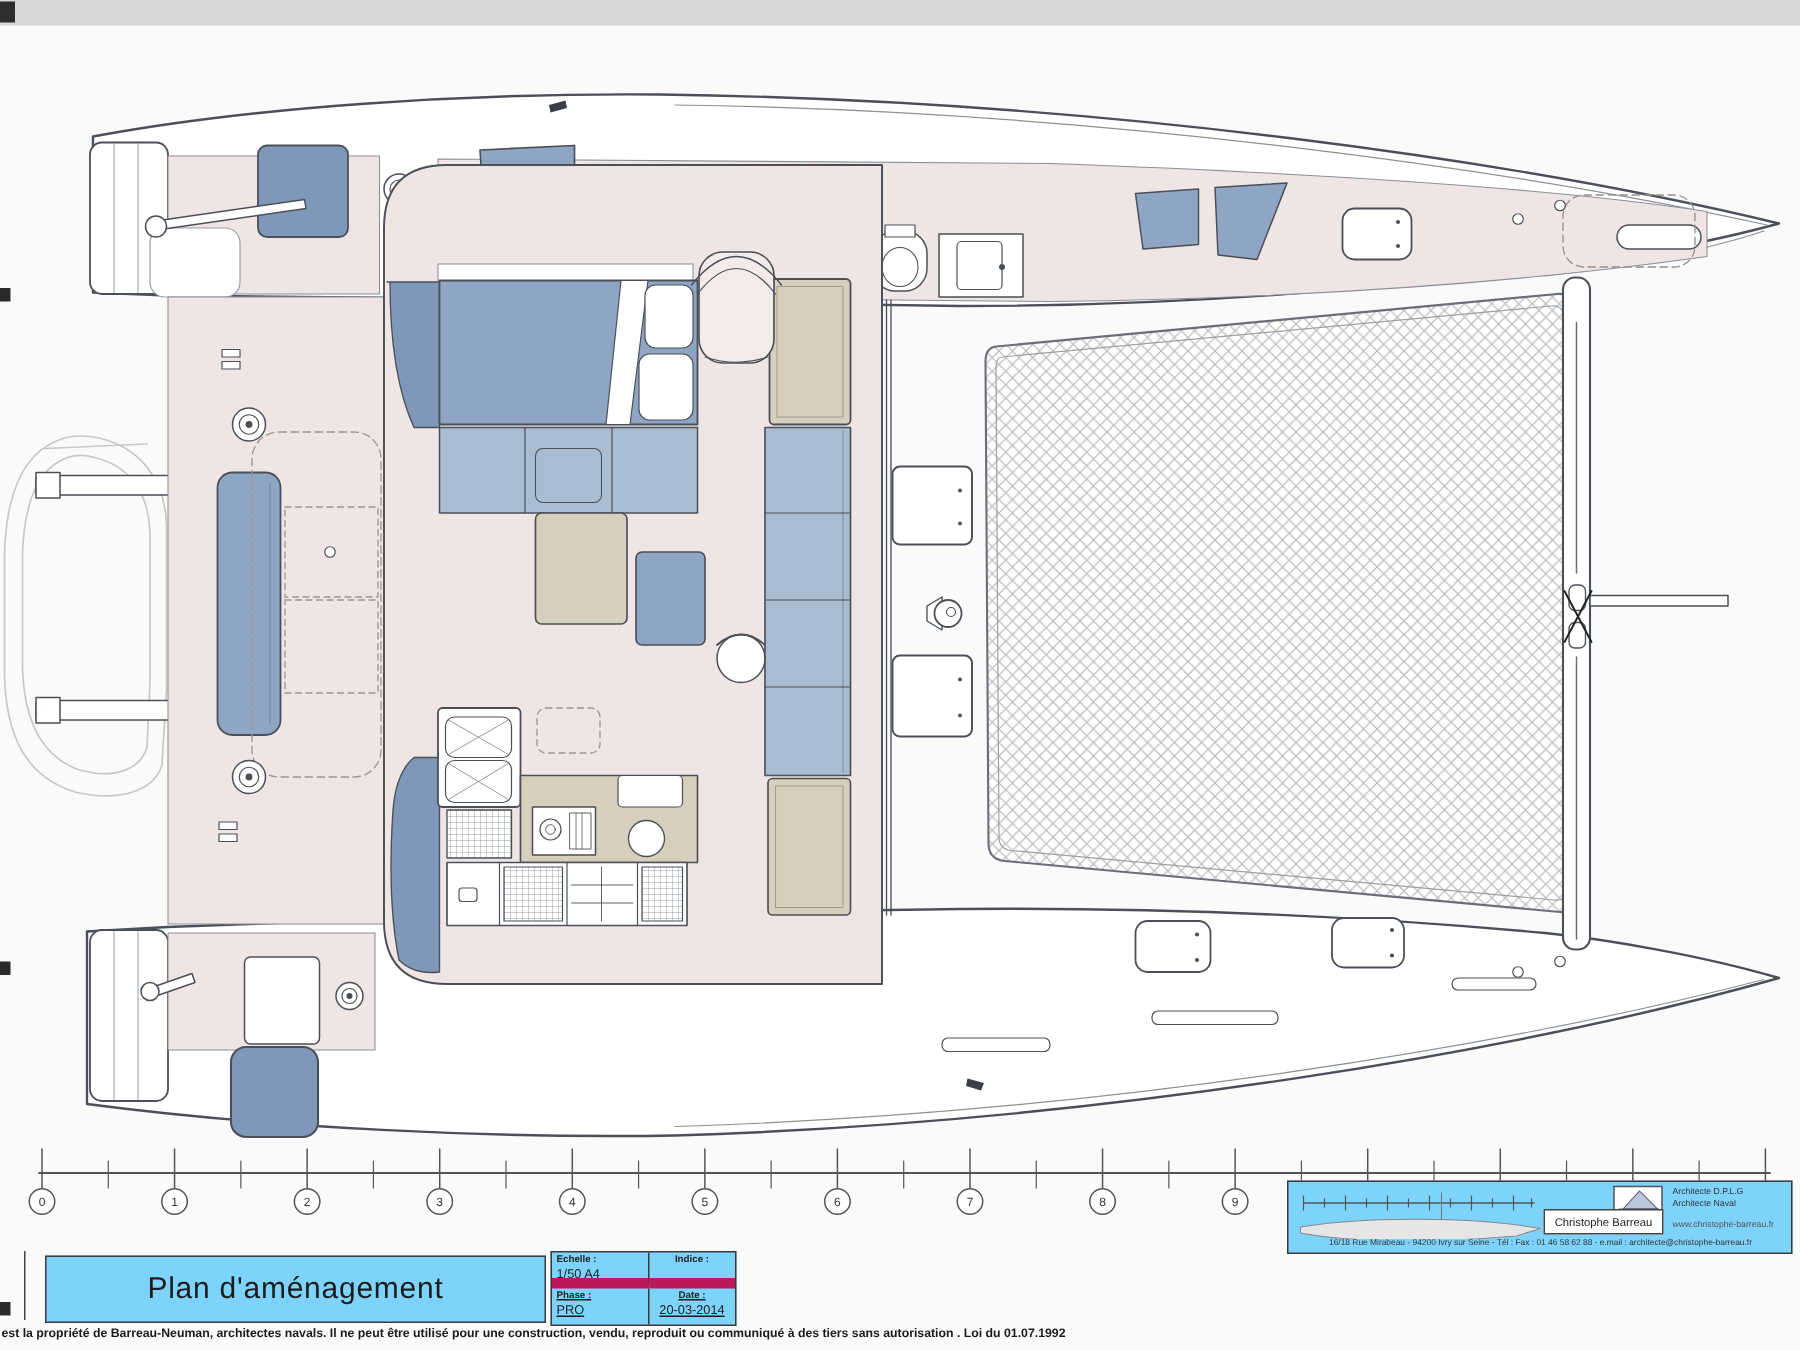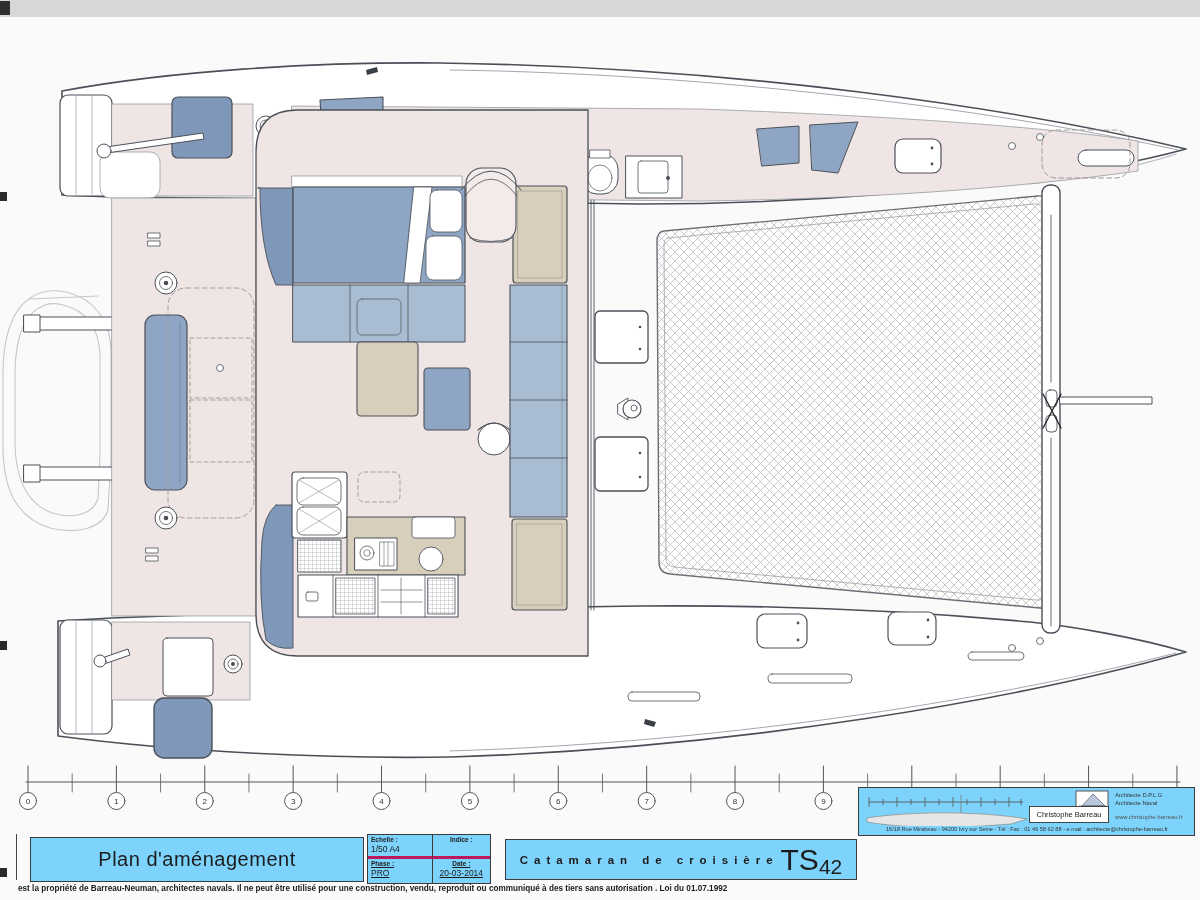--- a/index.html
+++ b/index.html
@@ -8,37 +8,37 @@
   .topstrip{position:absolute;left:0;top:0;width:1200px;height:17px;background:#d7d7d7;}
   .cornermark{position:absolute;left:0;top:1px;width:10px;height:14px;background:#2e2e2e;}
   .edgemark{position:absolute;left:0;width:7px;height:9px;background:#2a2a2a;}
   svg.plan{position:absolute;left:0;top:0;}
   
   .tb{position:absolute;background:#7dd3fc;border:1.5px solid #3b3b3b;box-sizing:border-box;color:#1c1c1c;}
   .tb-title{left:30px;top:837px;width:334px;height:45px;display:flex;align-items:center;justify-content:center;
     font-size:20px;letter-spacing:0.5px;}
   .tb-fields{left:367px;top:834px;width:124px;height:50px;display:grid;
     grid-template-columns:53% 47%;grid-template-rows:50% 50%;}
-  .tb-cell{border-right:1px solid #3b3b3b;border-bottom:3px solid #be185d;padding:1px 3px;overflow:hidden;}
+  .tb-cell{border-right:1px solid #3b3b3b;border-bottom:7px solid #be185d;padding:1px 3px;overflow:hidden;}
   .tb-cell:nth-child(2n){border-right:none;text-align:center;}
   .tb-cell:nth-child(3),.tb-cell:nth-child(4){border-bottom:none;text-decoration:underline;}
   .tb-lab{font-size:6.5px;font-weight:bold;color:#222;}
   .tb-val{font-size:8.5px;margin-top:1px;}
   .tb-boat{left:505px;top:839px;width:352px;height:41px;display:flex;align-items:center;justify-content:center;}
   .boat-title{font-size:11.5px;font-weight:bold;letter-spacing:0.52em;white-space:nowrap;}
   .boat-ts{font-size:30px;letter-spacing:0;margin-left:2px;line-height:1;}
   .boat-42{font-size:21px;line-height:1;align-self:flex-end;margin-bottom:2px;}
   .tb-arch{left:858px;top:787px;width:337px;height:49px;}
   .arch-name{position:absolute;left:170px;top:18px;width:78px;height:15px;border:1.2px solid #444;background:#fff;
     display:flex;align-items:center;justify-content:center;font-size:7.5px;}
   .arch-titles{position:absolute;left:256px;top:4px;font-size:5.8px;line-height:7.5px;color:#333;}
   .arch-web{position:absolute;left:256px;top:26px;font-size:5.8px;color:#555;}
   .arch-addr{position:absolute;left:4px;top:38px;width:328px;text-align:center;font-size:5.6px;color:#333;white-space:nowrap;}
   .frame-stub{position:absolute;left:16px;top:834px;width:0;height:46px;border-left:1.5px solid #444;}
-  .copyright{position:absolute;left:1px;top:884px;font-size:8.2px;font-weight:bold;color:#1a1a1a;white-space:nowrap;margin-left:17px;}
+  .copyright{position:absolute;left:1px;top:884px;font-size:8.2px;font-weight:bold;color:#1a1a1a;white-space:nowrap;}
 </style>
 </head>
 <body>
 
 <div class="stage">
   <div class="topstrip"></div>
   <div class="cornermark"></div>
   <div class="edgemark" style="top:192px"></div>
   <div class="edgemark" style="top:641px"></div>
   <div class="edgemark" style="top:868px"></div>
@@ -372,25 +372,20 @@
     <div class="tb-cell">
       <div class="tb-lab">Phase :</div>
       <div class="tb-val">PRO</div>
     </div>
     <div class="tb-cell">
       <div class="tb-lab">Date :</div>
       <div class="tb-val">20-03-2014</div>
     </div>
   </div>
 
-  <div class="tb tb-boat">
-    <span class="boat-title">Catamaran de croisière</span>
-    <span class="boat-ts">TS</span>
-    <span class="boat-42">42</span>
-  </div>
 
   <div class="tb tb-arch">
     <svg width="250" height="36" style="position:absolute;left:2px;top:2px">
       <path d="M8,12 H162" stroke="#555" stroke-width="0.9" fill="none"></path>
       <path d="M8,7 V17 M22,9 V15 M36,7 V17 M50,9 V15 M64,7 V17 M78,9 V15 M92,7 V17 M106,9 V15 M120,7 V17 M134,9 V15 M148,7 V17 M160,9 V15" stroke="#555" stroke-width="0.8" fill="none"></path>
       <path d="M100,5 V28" stroke="#777" stroke-width="0.7" fill="none"></path>
       <path d="M6,28 C50,21 120,21 166,29 L150,34 C90,39 40,38 6,32 Z" fill="#e6e6e6" stroke="#888" stroke-width="0.7"></path>
       <g>
         <rect x="215" y="1" width="32" height="18" fill="#ffffff" stroke="#555" stroke-width="1"></rect>
         <polygon points="221,16 232,4 244,16" fill="#b9c8dc" stroke="#556" stroke-width="0.7"></polygon>

